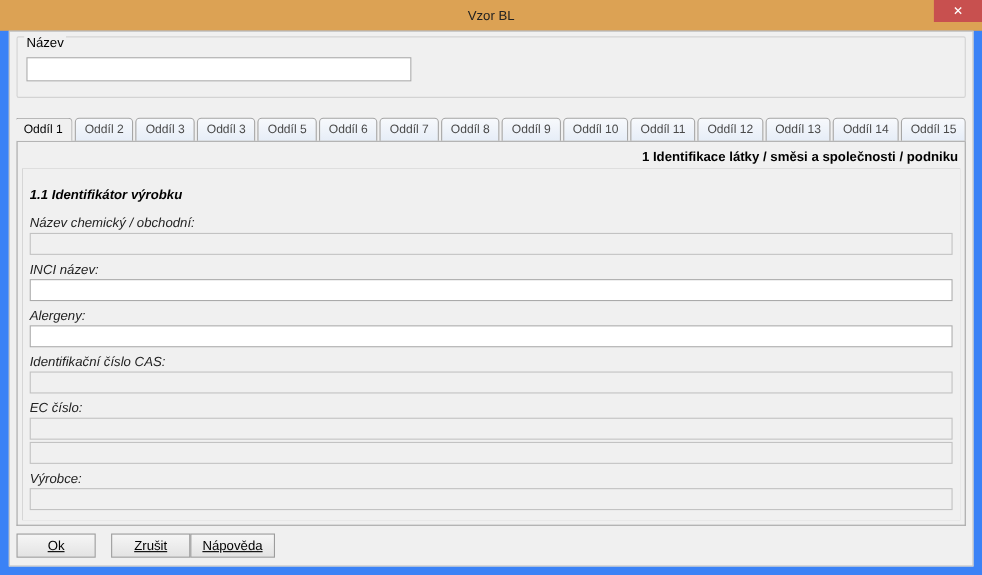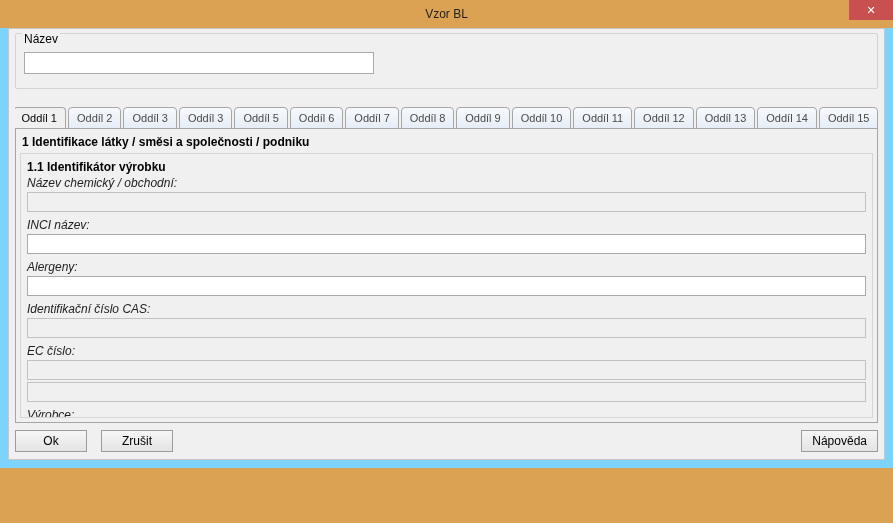--- a/index.html
+++ b/index.html
@@ -5,22 +5,22 @@
   * { box-sizing: border-box; }
   body {
     margin: 0;
     font-family: "Segoe UI", Tahoma, sans-serif;
     font-size: 12px;
     background: #dca254;
     overflow: hidden;
   }
   .window {
     width: 893px;
-    height: 468px;
-    background: #7dd3fc;
+    height: 523px;
+    background: #3b82f6;
     position: relative;
   }
   .titlebar {
     height: 28px;
     background: #dca254;
     display: flex;
     align-items: center;
     justify-content: center;
     position: relative;
   }
@@ -124,40 +124,42 @@
     border-left: 1px solid #a6a6a6;
     border-right: 1px solid #a6a6a6;
     border-bottom: 1px solid #a6a6a6;
     background: #f0f0f0;
   }
   .section-title {
     font-weight: bold;
     padding: 6px 6px 2px 6px;
     color: #000;
     font-size: 12px;
+    text-align: right;
   }
   .scrollarea {
     position: absolute;
     left: 4px;
     right: 4px;
     top: 24px;
     bottom: 4px;
     border: 1px solid #d6d6d6;
     background: #f0f0f0;
     overflow-y: scroll;
     padding: 4px 6px;
   }
   .scrollarea::-webkit-scrollbar { width: 16px; }
   .scrollarea::-webkit-scrollbar-track { background: #f0f0f0; }
   .scrollarea::-webkit-scrollbar-thumb { background: #cfcfcf; border: 1px solid #b8b8b8; }
   .subheading {
     font-weight: bold;
     color: #000;
-    margin: 2px 0;
-    font-size: 12px;
+    margin: 12px 0;
+    font-size: 12px;
+    font-style: italic;
   }
   .field-label {
     font-style: italic;
     color: #222;
     margin-top: 6px;
     font-size: 12px;
   }
   .ro-input, .rw-input {
     width: 100%;
     height: 20px;
@@ -173,22 +175,22 @@
     background: #fff;
     border: 1px solid #aaa;
   }
   .footer {
     position: absolute;
     left: 6px;
     right: 6px;
     bottom: 6px;
     height: 24px;
     display: flex;
-    justify-content: space-between;
     align-items: center;
+    text-decoration: underline;
   }
   .footer-left { display: flex; gap: 14px; }
   .btn {
     min-width: 72px;
     height: 22px;
     border: 1px solid #9c9c9c;
     background: linear-gradient(#f6f6f6, #e3e3e3);
     font-size: 12px;
     cursor: pointer;
     padding: 0 10px;

